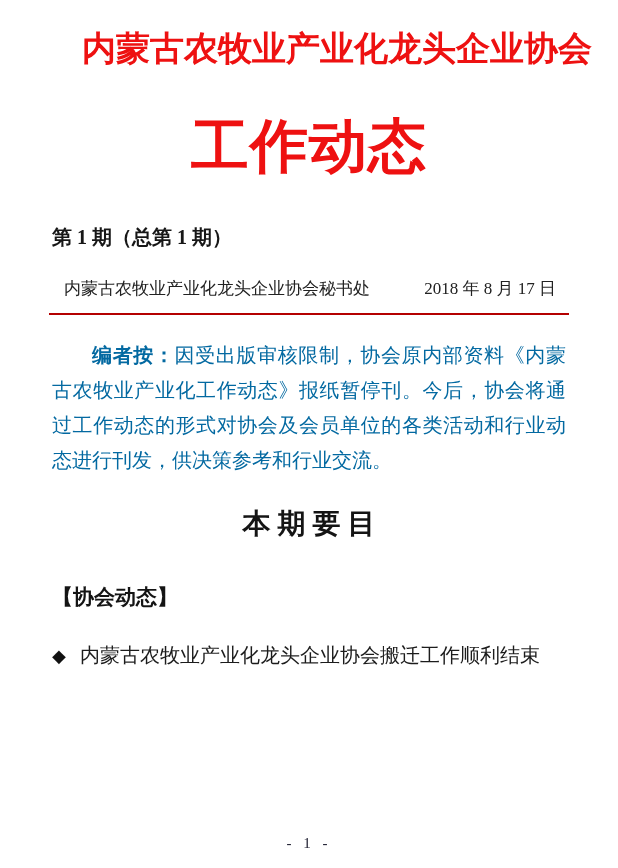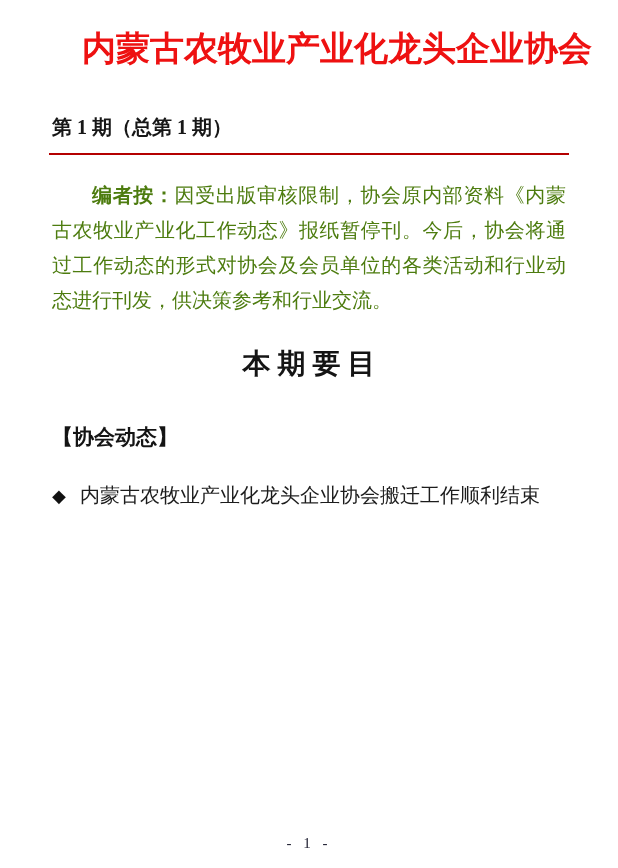--- a/index.html
+++ b/index.html
@@ -64,21 +64,21 @@
     border: none;
     border-top: 2px solid #b40000;
     height: 0;
   }
   .editor-note {
     margin-top: 23px;
     font-size: 20px;
     line-height: 35px;
     text-align: justify;
     text-indent: 2em;
-    color: #4d7c0f;
+    color: #0369a1;
   }
   .editor-note .lead {
     font-weight: bold;
     font-family: "Liberation Sans", sans-serif;
   }
   .contents-heading {
     margin-top: 33px;
     text-align: center;
     font-weight: bold;
     font-size: 28px;
@@ -127,23 +127,28 @@
     font-family: "Liberation Serif", serif;
   }
 </style>
 </head>
 <body>
 
 <div class="page">
 
   <div class="association-name">内蒙古农牧业产业化龙头企业协会</div>
 
+  <div class="bulletin-title">工作动态</div>
 
   <div class="issue-line">第 1 期（总第 1 期）</div>
 
+  <div class="publisher-row">
+    <span>内蒙古农牧业产业化龙头企业协会秘书处</span>
+    <span>2018 年 8 月 17 日</span>
+  </div>
 
   <hr class="divider-line">
 
   <div class="editor-note">
     <span class="lead">编者按：</span><span>因受出版审核限制，协会原内部资料《内蒙古农牧业产业化工作动态》报纸暂停刊。今后，协会将通过工作动态的形式对协会及会员单位的各类活动和行业动态进行刊发，供决策参考和行业交流。</span>
   </div>
 
   <div class="contents-heading">本 期 要 目</div>
 
   <div class="section-title">【协会动态】</div>

